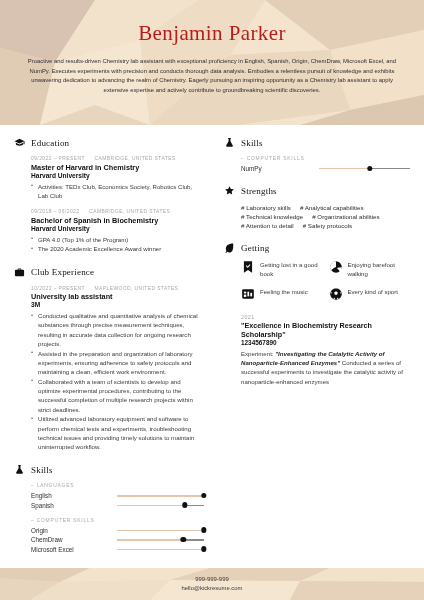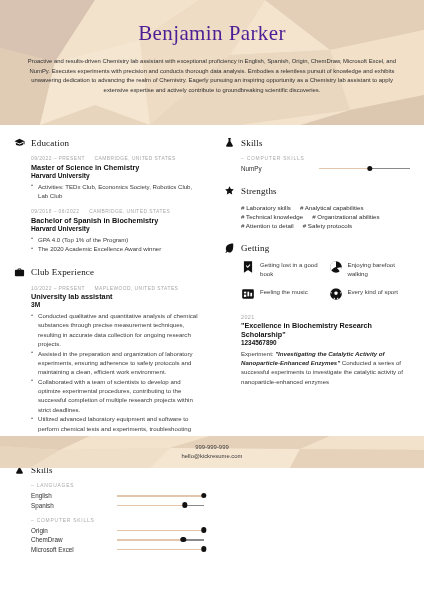--- a/index.html
+++ b/index.html
@@ -16,31 +16,31 @@
     position: relative; width: 424px; height: 125px;
     background: #ecd9c0; overflow: hidden;
   }
   .header svg.bgpoly { position: absolute; inset: 0; width: 424px; height: 125px; }
   .header .hdr-content {
     position: relative; z-index: 2;
     padding: 22px 26px 0 26px; text-align: center;
   }
   .name {
     font-family: "Liberation Serif", serif;
-    font-size: 21px; font-weight: 400; color: #4c1d95;
+    font-size: 21px; font-weight: 400; color: #b91c1c;
     letter-spacing: 0.4px; line-height: 1.1;
   }
   .summary {
     margin-top: 12px;
     font-size: 5.9px; line-height: 1.62; color: #2e2e2e;
     text-align: center;
   }
 
   
-  .body-cols { display: flex; width: 424px; height: 311px; }
+  .body-cols { display: flex; width: 424px; height: 443px; }
   .col-left  { width: 214px; padding: 12px 10px 0 14px; }
   .col-right { width: 210px; padding: 12px 14px 0 10px; }
 
   
   .section { margin-bottom: 13px; }
   .sec-head { display: flex; align-items: center; gap: 6px; margin-bottom: 8px; }
   .sec-icon { width: 11px; height: 11px; display: block; flex: 0 0 auto; }
   .sec-title {
     font-family: "Liberation Serif", serif;
     font-size: 9px; color: #111; letter-spacing: 0.2px;
@@ -155,21 +155,21 @@
           </svg>
           <div class="sec-title">Education</div>
         </div>
         <div class="sec-body">
 
           <div class="entry">
             <div class="entry-meta">
               <span>09/2022 – PRESENT</span>
               <span class="loc">CAMBRIDGE, UNITED STATES</span>
             </div>
-            <div class="entry-title">Master of Science in Chemistry</div>
+            <div class="entry-title">Master of Harvard in Chemistry</div>
             <div class="entry-sub">Harvard University</div>
             <ul class="bullets">
               <li>Activities: TEDx Club, Economics Society, Robotics Club, Lab Club</li>
             </ul>
           </div>
 
           <div class="entry">
             <div class="entry-meta">
               <span>09/2018 – 06/2022</span>
               <span class="loc">CAMBRIDGE, UNITED STATES</span>

